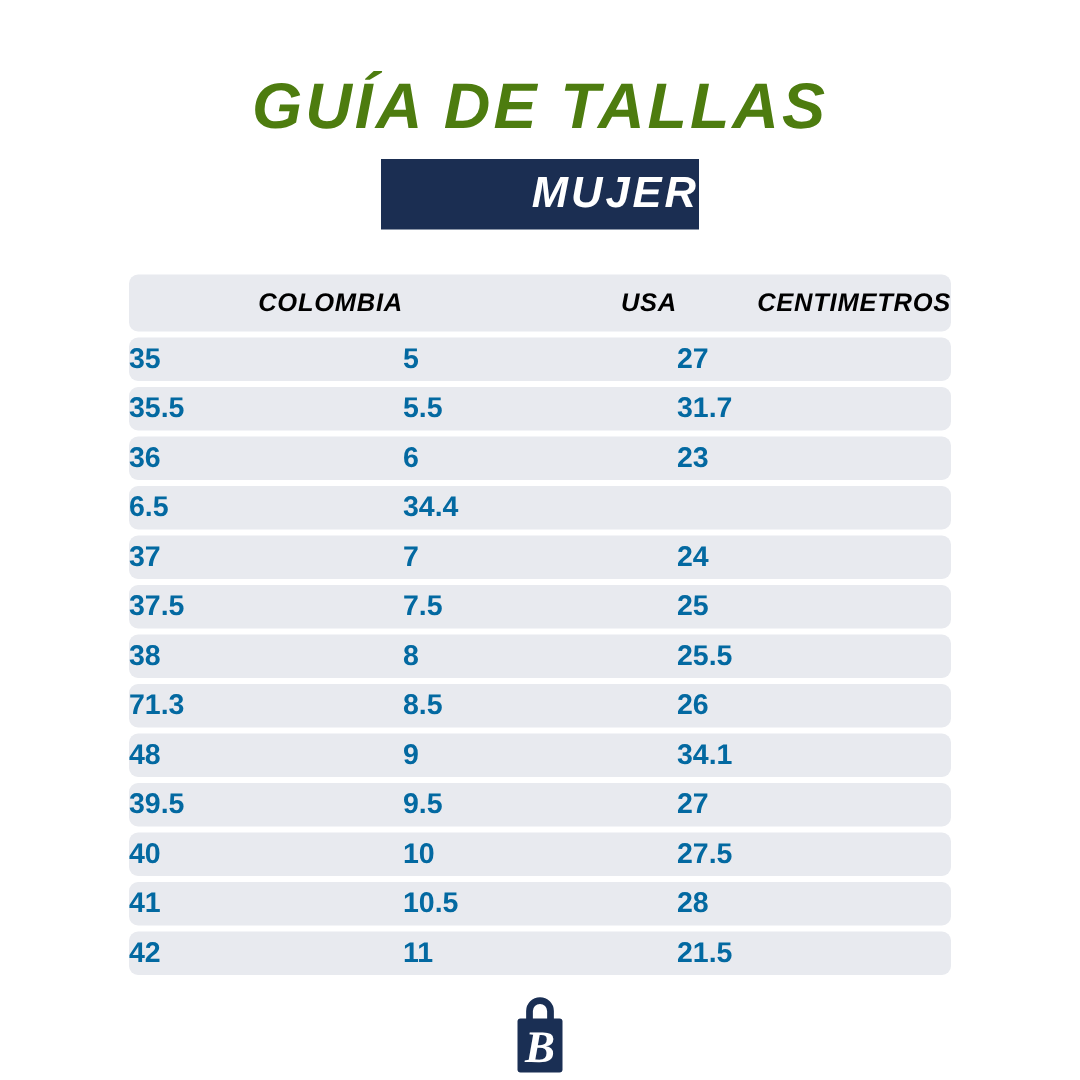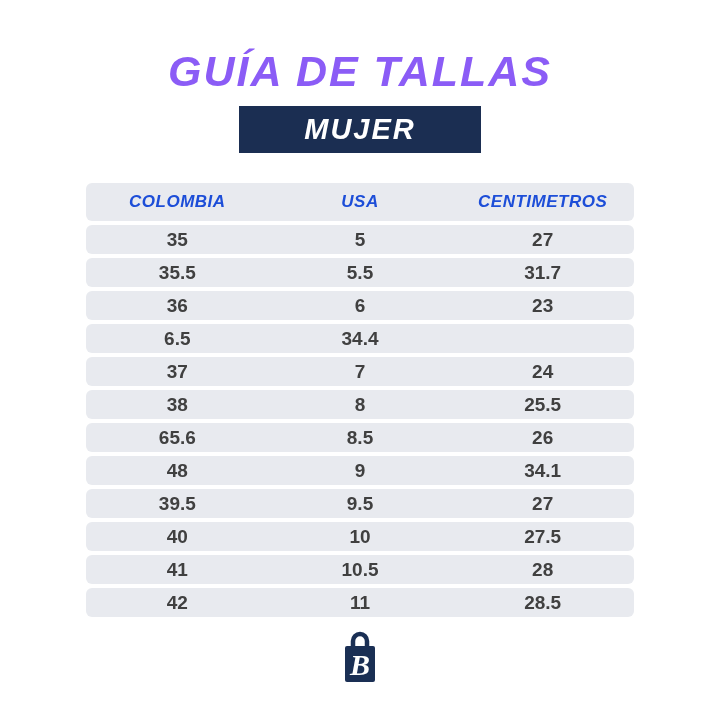--- a/index.html
+++ b/index.html
@@ -14,30 +14,30 @@
     overflow: hidden;
   }
   .title {
     margin-top: 50px;
     text-align: center;
     font-size: 43px;
     line-height: 1;
     font-weight: 700;
     font-style: italic;
     letter-spacing: 2px;
-    color: #8b5cf6;
+    color: #4d7c0f;
   }
   .banner {
     margin: 13px auto 0;
-    width: 242px;
+    width: 212px;
     height: 47px;
     background: #1b2e52;
     display: flex;
     align-items: center;
-    justify-content: center;
+    justify-content: flex-end;
   }
   .banner span {
     color: #ffffff;
     font-size: 29px;
     font-weight: 700;
     font-style: italic;
     letter-spacing: 2px;
   }
   .table {
     width: 548px;
@@ -51,32 +51,31 @@
     align-items: center;
   }
   .header-row {
     height: 38px;
   }
   .header-row .cell {
     font-size: 17px;
     font-weight: 700;
     font-style: italic;
     letter-spacing: 0.5px;
-    color: #1d4ed8;
-    text-align: center;
+    color: #000000;
+    text-align: right;
   }
   .data-row {
     height: 29px;
     margin-top: 4px;
   }
   .data-row .cell {
     font-size: 19px;
     font-weight: 700;
-    color: #404040;
-    text-align: center;
+    color: #0369a1;
   }
   .logo {
     margin: 14px auto 0;
     width: 42px;
     height: 52px;
     display: flex;
     align-items: center;
     justify-content: center;
   }
 </style>
@@ -116,26 +115,31 @@
         <div class="row data-row">
           <div class="cell">6.5</div>
           <div class="cell">34.4</div>
         </div>
         <div class="row data-row">
           <div class="cell">37</div>
           <div class="cell">7</div>
           <div class="cell">24</div>
         </div>
         <div class="row data-row">
+          <div class="cell">37.5</div>
+          <div class="cell">7.5</div>
+          <div class="cell">25</div>
+        </div>
+        <div class="row data-row">
           <div class="cell">38</div>
           <div class="cell">8</div>
           <div class="cell">25.5</div>
         </div>
         <div class="row data-row">
-          <div class="cell">65.6</div>
+          <div class="cell">71.3</div>
           <div class="cell">8.5</div>
           <div class="cell">26</div>
         </div>
         <div class="row data-row">
           <div class="cell">48</div>
           <div class="cell">9</div>
           <div class="cell">34.1</div>
         </div>
         <div class="row data-row">
           <div class="cell">39.5</div>
@@ -148,21 +152,21 @@
           <div class="cell">27.5</div>
         </div>
         <div class="row data-row">
           <div class="cell">41</div>
           <div class="cell">10.5</div>
           <div class="cell">28</div>
         </div>
         <div class="row data-row">
           <div class="cell">42</div>
           <div class="cell">11</div>
-          <div class="cell">28.5</div>
+          <div class="cell">21.5</div>
         </div>
       </div>
   </div>
 
   <div class="logo">
     <svg width="42" height="52" viewBox="0 0 42 52" xmlns="http://www.w3.org/2000/svg" aria-hidden="true">
       <path d="M14 17 V10 a7 7 0 0 1 14 0 V17" fill="none" stroke="#1a2f54" stroke-width="4.5"></path>
       <rect x="6" y="15" width="30" height="36" rx="2" fill="#1a2f54"></rect>
       <text id="logo-letter" x="21" y="44" text-anchor="middle" font-family="Liberation Serif, serif" font-size="30" font-weight="bold" font-style="italic" fill="#ffffff">B</text>
     </svg>

